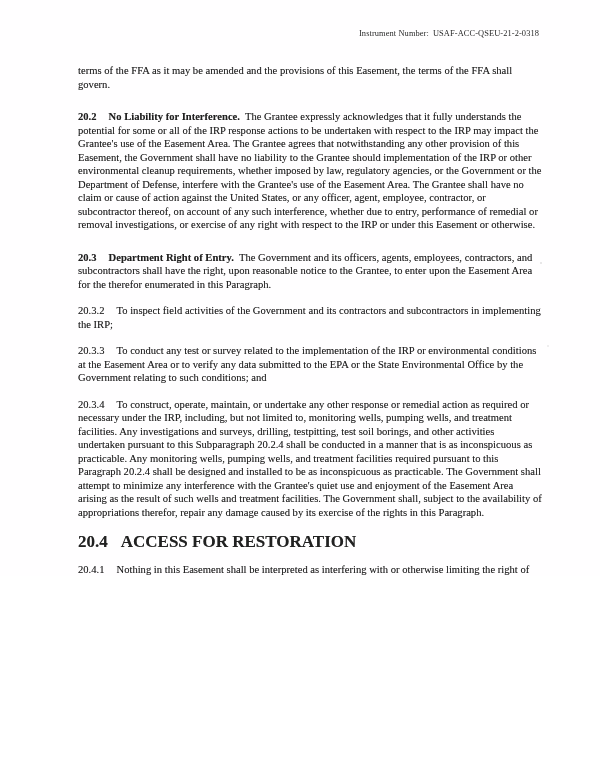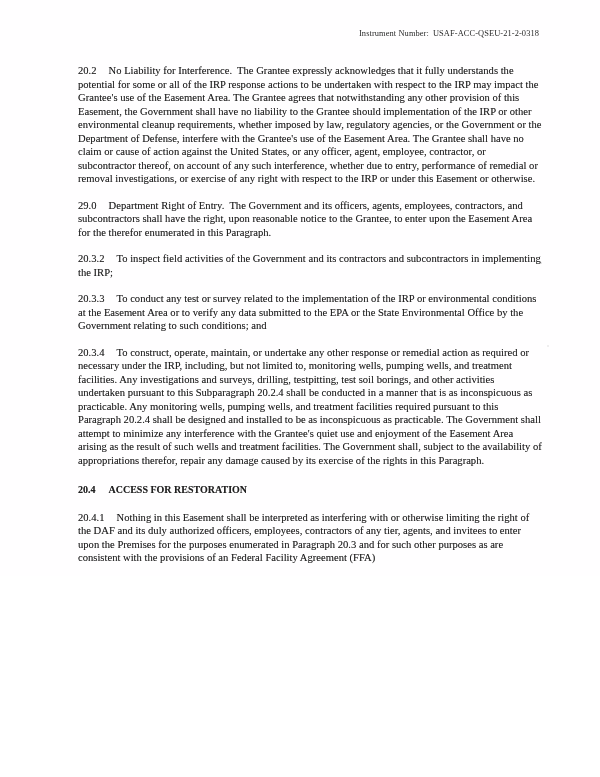--- a/index.html
+++ b/index.html
@@ -33,26 +33,26 @@
     left:78px;
     width:464px;
     font-size:10.6px;
     line-height:13.5px;
     color:#212121;
     text-shadow:0 0 0.3px rgba(30,30,30,0.4);
   }
   .para{margin:0 0 13px 0;}
   .pnum{display:inline-block;}
   .pnum.gap{margin-right:12px;}
-  .bold{font-weight:400;}
+  .bold{font-weight:700;margin-top:6px;}
   .ptitle{margin-right:5px;text-align:right;}
   .sec-heading{
     margin:16px 0 14px 0;
     font-weight:700;
-    font-size:10px;
+    font-size:17px;
   }
   .sec-heading .pnum{margin-right:13px;}
   
   .footer{
     position:absolute;
     left:66px;
     top:687px;
     font-size:7.9px;
     line-height:10.6px;
     color:#2a2a2a;
@@ -73,24 +73,25 @@
 </style>
 </head>
 <body>
 
 <div class="page">
 
   <div class="instrument"><span class="lbl">Instrument Number:</span><span>USAF-ACC-QSEU-21-2-0318</span></div>
 
   <div class="doc-body">
 
+    <p class="para"><span class="pbody">terms of the FFA as it may be amended and the provisions of this Easement, the terms of the FFA shall govern.</span></p>
 
     <p class="para"><span class="pnum gap bold">20.2</span><span class="ptitle bold">No Liability for Interference.</span><span class="pbody">The Grantee expressly acknowledges that it fully understands the potential for some or all of the IRP response actions to be undertaken with respect to the IRP may impact the Grantee's use of the Easement Area. The Grantee agrees that notwithstanding any other provision of this Easement, the Government shall have no liability to the Grantee should implementation of the IRP or other environmental cleanup requirements, whether imposed by law, regulatory agencies, or the Government or the Department of Defense, interfere with the Grantee's use of the Easement Area. The Grantee shall have no claim or cause of action against the United States, or any officer, agent, employee, contractor, or subcontractor thereof, on account of any such interference, whether due to entry, performance of remedial or removal investigations, or exercise of any right with respect to the IRP or under this Easement or otherwise.</span></p>
 
-    <p class="para"><span class="pnum gap bold">29.0</span><span class="ptitle bold">Department Right of Entry.</span><span class="pbody">The Government and its officers, agents, employees, contractors, and subcontractors shall have the right, upon reasonable notice to the Grantee, to enter upon the Easement Area for the therefor enumerated in this Paragraph.</span></p>
+    <p class="para"><span class="pnum gap bold">20.3</span><span class="ptitle bold">Department Right of Entry.</span><span class="pbody">The Government and its officers, agents, employees, contractors, and subcontractors shall have the right, upon reasonable notice to the Grantee, to enter upon the Easement Area for the therefor enumerated in this Paragraph.</span></p>
 
 
     <p class="para"><span class="pnum gap">20.3.2</span><span class="pbody">To inspect field activities of the Government and its contractors and subcontractors in implementing the IRP;</span></p>
 
     <p class="para"><span class="pnum gap">20.3.3</span><span class="pbody">To conduct any test or survey related to the implementation of the IRP or environmental conditions at the Easement Area or to verify any data submitted to the EPA or the State Environmental Office by the Government relating to such conditions; and</span></p>
 
     <p class="para"><span class="pnum gap">20.3.4</span><span class="pbody">To construct, operate, maintain, or undertake any other response or remedial action as required or necessary under the IRP, including, but not limited to, monitoring wells, pumping wells, and treatment facilities. Any investigations and surveys, drilling, testpitting, test soil borings, and other activities undertaken pursuant to this Subparagraph 20.2.4 shall be conducted in a manner that is as inconspicuous as practicable. Any monitoring wells, pumping wells, and treatment facilities required pursuant to this Paragraph 20.2.4 shall be designed and installed to be as inconspicuous as practicable. The Government shall attempt to minimize any interference with the Grantee's quiet use and enjoyment of the Easement Area arising as the result of such wells and treatment facilities. The Government shall, subject to the availability of appropriations therefor, repair any damage caused by its exercise of the rights in this Paragraph.</span></p>
 
     <p class="sec-heading"><span class="pnum">20.4</span><span class="ptitle">ACCESS FOR RESTORATION</span></p>
 

